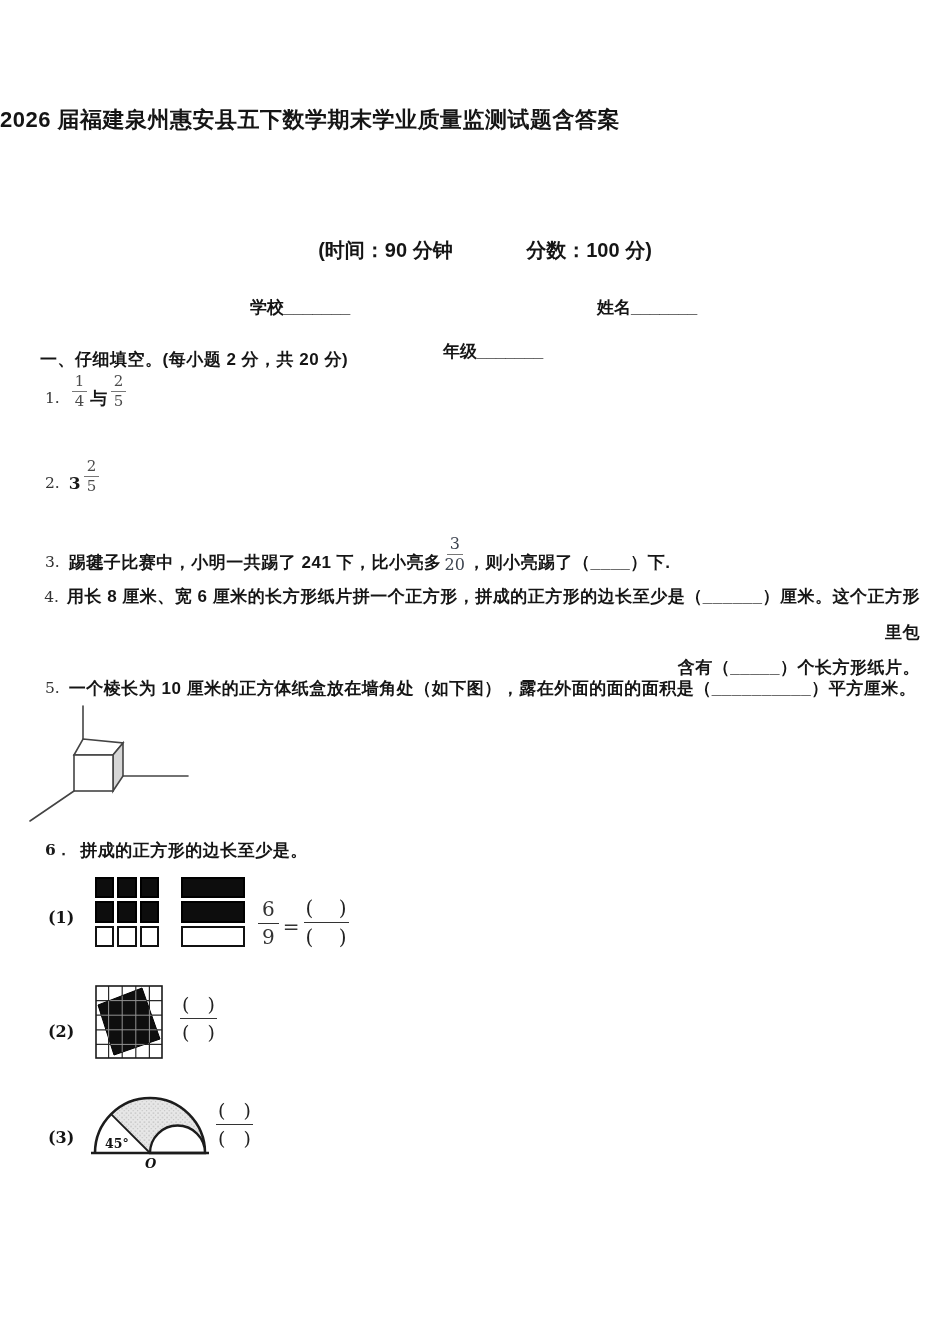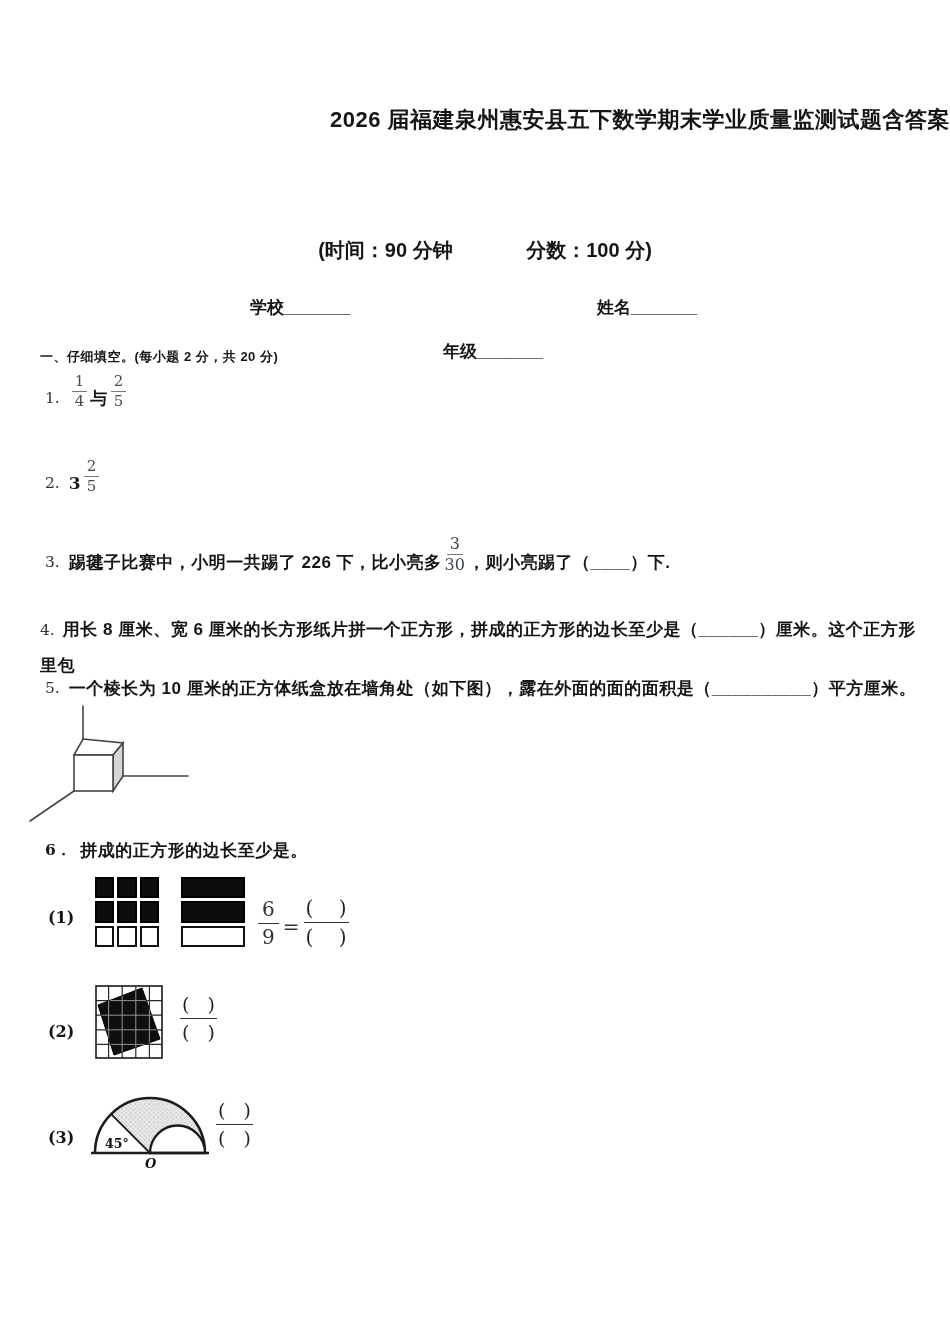--- a/index.html
+++ b/index.html
@@ -8,40 +8,40 @@
     width: 950px; height: 1344px;
     position: relative;
     overflow: hidden;
     font-family: "Liberation Sans", sans-serif;
     color: #151515;
   }
   .abs { position: absolute; }
 
   .title {
     top: 105px; left: 0; width: 950px;
-    text-align: right;
+    text-align: left;
     font-size: 22px; font-weight: 700; letter-spacing: 0.5px;
   }
   .info-line {
     top: 237px; left: 0; width: 950px;
     text-align: center;
     font-size: 20px; font-weight: 700; padding-left: 20px;
   }
   .info-line .seg { display: inline-block; }
   .info-line .seg + .seg { margin-left: 68px; }
 
   .fields-row { top: 296px; left: 0; width: 932px; height: 24px; }
   .fields-row span { position: absolute; font-size: 17px; font-weight: 600; }
   .f-school { left: 250px; }
   .f-grade  { left: 443px; margin-top: 44px; }
   .f-name   { left: 597px; text-align: center; }
 
   .sec-heading {
     top: 348px; left: 40px;
-    font-size: 13px; font-weight: 700; letter-spacing: 0.5px;
+    font-size: 17px; font-weight: 700; letter-spacing: 0.5px;
   }
 
   .qrow {
     left: 45px; width: 890px;
     display: flex; align-items: flex-end;
     font-size: 17px; font-weight: 700; letter-spacing: 0.5px;
     line-height: 1.25;
   }
   .qno {
     font-family: "DejaVu Serif", serif;
@@ -135,32 +135,33 @@
   <span class="qno">2.</span>
   <span class="whole-num">3</span>
   <span class="frac">
     <span class="fn">2</span>
     <span class="fd">5</span>
   </span>
 </div>
 
 <div class="abs qrow" style="top:536px;">
   <span class="qno">3.</span>
-  <span>踢毽子比赛中，小明一共踢了 226 下，比小亮多</span>
+  <span>踢毽子比赛中，小明一共踢了 241 下，比小亮多</span>
   <span class="frac big">
     <span class="fn">3</span>
-    <span class="fd">30</span>
+    <span class="fd">20</span>
   </span>
   <span>，则小亮踢了（____）下.</span>
 </div>
 
-<div class="abs qpara" style="top:612px;">
+<div class="abs qpara" style="top:579px;text-align:right;">
   <div>
     <span class="qno">4.</span><span>用长 8 厘米、宽 6 厘米的长方形纸片拼一个正方形，拼成的正方形的边长至少是（______）厘米。这个正方形里包</span>
   </div>
+  <div>含有（_____）个长方形纸片。</div>
 </div>
 
 <div class="abs qrow" style="top:678px;">
   <span class="qno">5.</span>
   <span>一个棱长为 10 厘米的正方体纸盒放在墙角处（如下图），露在外面的面的面积是（__________）平方厘米。</span>
 </div>
 
 <svg class="abs" style="top:695px; left:20px;" width="200" height="140" viewBox="0 0 200 140">
   <g stroke="#444" stroke-width="1.6" fill="none" stroke-linecap="round">
     <line x1="63" y1="11" x2="63" y2="44"></line>

